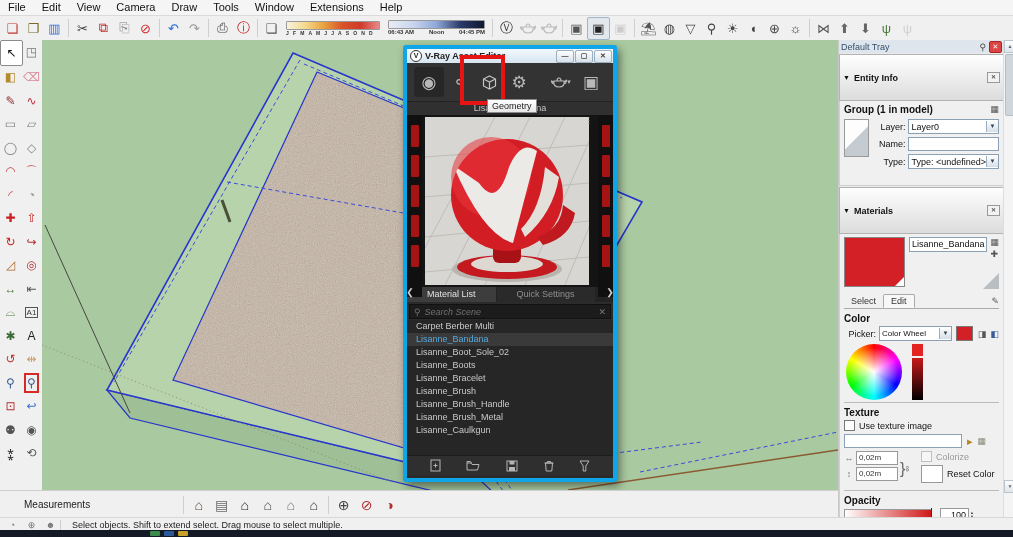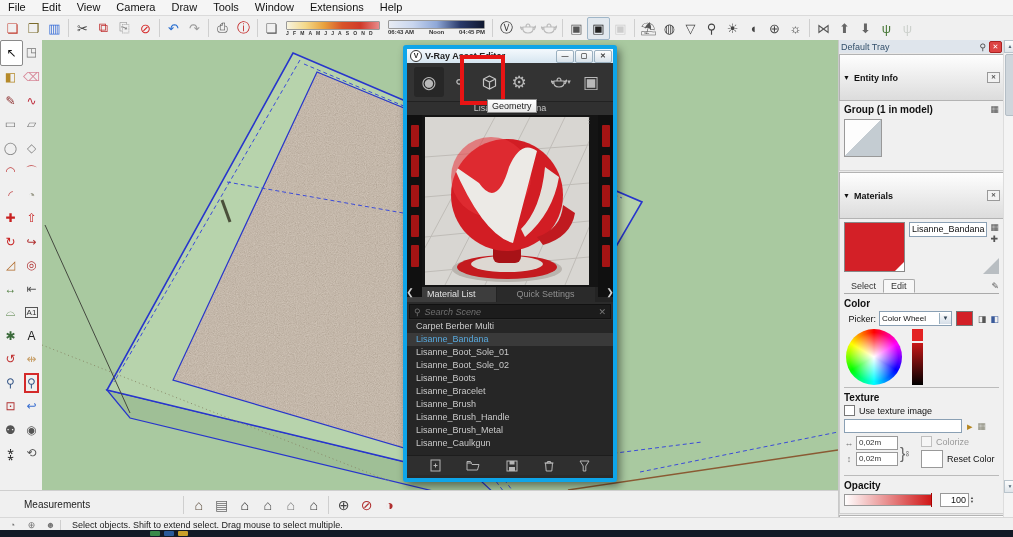--- a/index.html
+++ b/index.html
@@ -435,21 +435,20 @@
       <span class="vtab">Quick Settings</span>
     </div>
   <div id="vray-search">
     <span>⚲</span>
     <span class="ph">Search Scene</span>
     <span class="clr">✕</span>
   </div>
   <div id="vray-list">
       <div class="mrow">Carpet Berber Multi</div>
       <div class="mrow sel">Lisanne_Bandana</div>
-      <div class="mrow">Lisanne_Boot_Sole_01</div>
       <div class="mrow">Lisanne_Boot_Sole_02</div>
       <div class="mrow">Lisanne_Boots</div>
       <div class="mrow">Lisanne_Bracelet</div>
       <div class="mrow">Lisanne_Brush</div>
       <div class="mrow">Lisanne_Brush_Handle</div>
       <div class="mrow">Lisanne_Brush_Metal</div>
       <div class="mrow">Lisanne_Caulkgun</div>
     </div>
   <div id="vray-bottom">
       <span>
@@ -500,20 +499,40 @@
     <span>Entity Info</span>
     <span class="px">✕</span>
   </div>
   <div class="panel-body">
     <div style="display:flex;align-items:flex-start;margin-bottom:4px">
       <b style="font-size:10px">Group (1 in model)</b>
       <span style="margin-left:auto;color:#555">▦</span>
     </div>
     <div style="display:flex;gap:6px">
       <div id="ei-thumb"></div>
+      <div style="flex:1">
+        <div class="fieldrow">
+          <label>Layer:</label>
+          <div class="tselect">
+            <span>Layer0</span>
+            <span class="dd">▼</span>
+          </div>
+        </div>
+        <div class="fieldrow">
+          <label>Name:</label>
+          <div class="tinput"></div>
+        </div>
+        <div class="fieldrow">
+          <label>Type:</label>
+          <div class="tselect">
+            <span style="white-space:nowrap;overflow:hidden">Type: &lt;undefined&gt;</span>
+            <span class="dd">▼</span>
+          </div>
+        </div>
+      </div>
     </div>
     <div style="height:10px"></div>
   </div>
 
   <div class="panel-h">
     <span class="arrow">▼</span>
     <span>Materials</span>
     <span class="px">✕</span>
   </div>
   <div class="panel-body">

